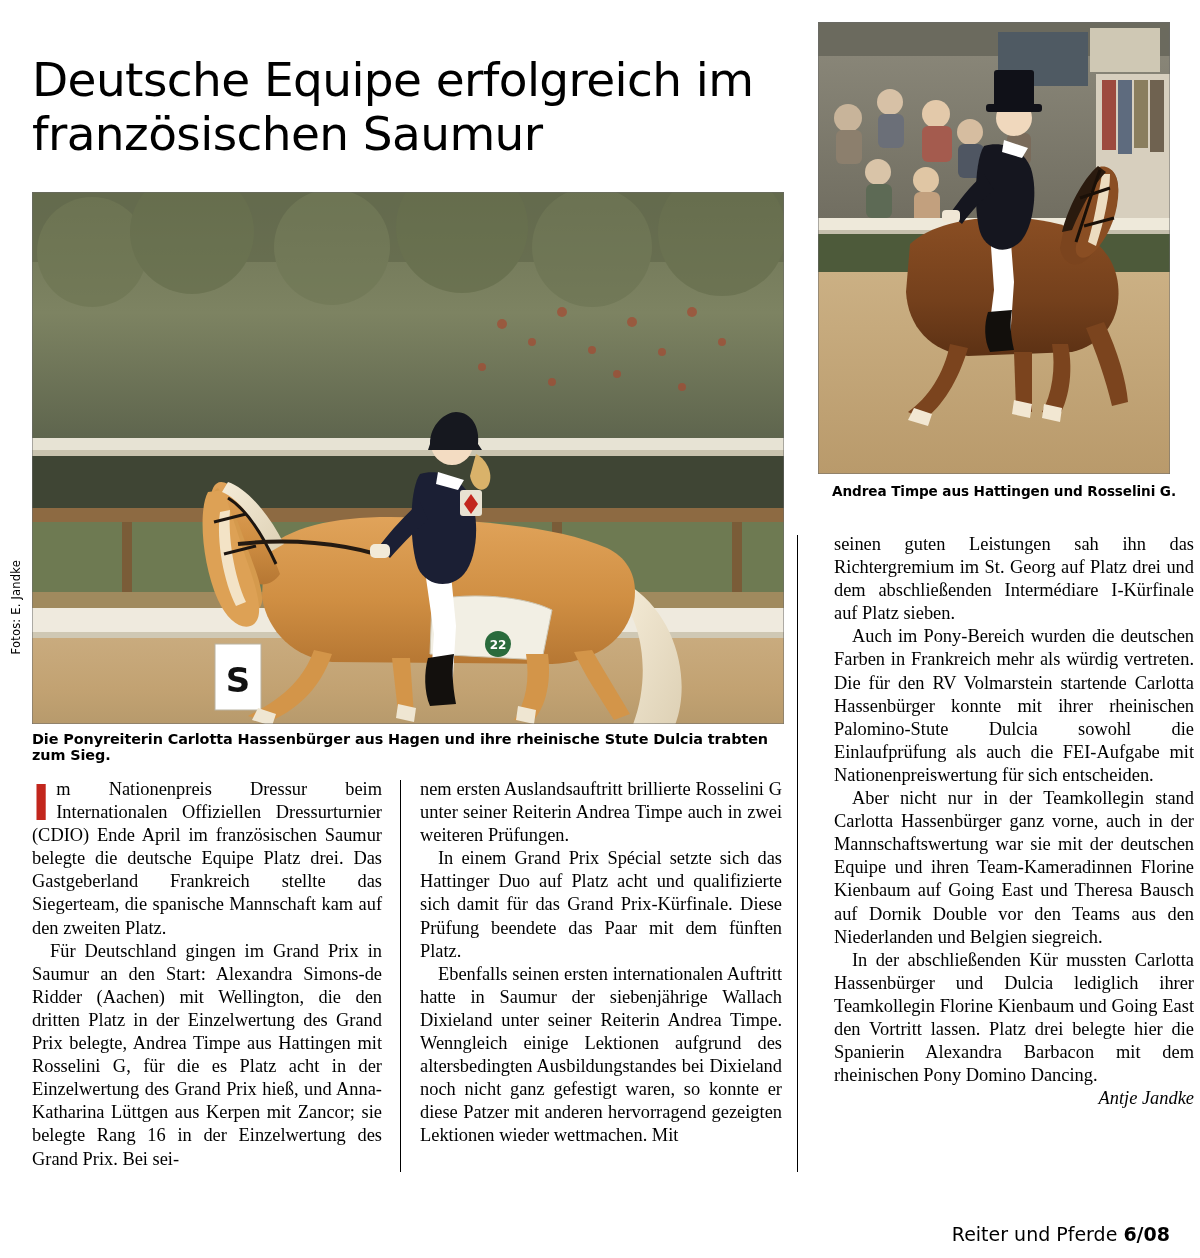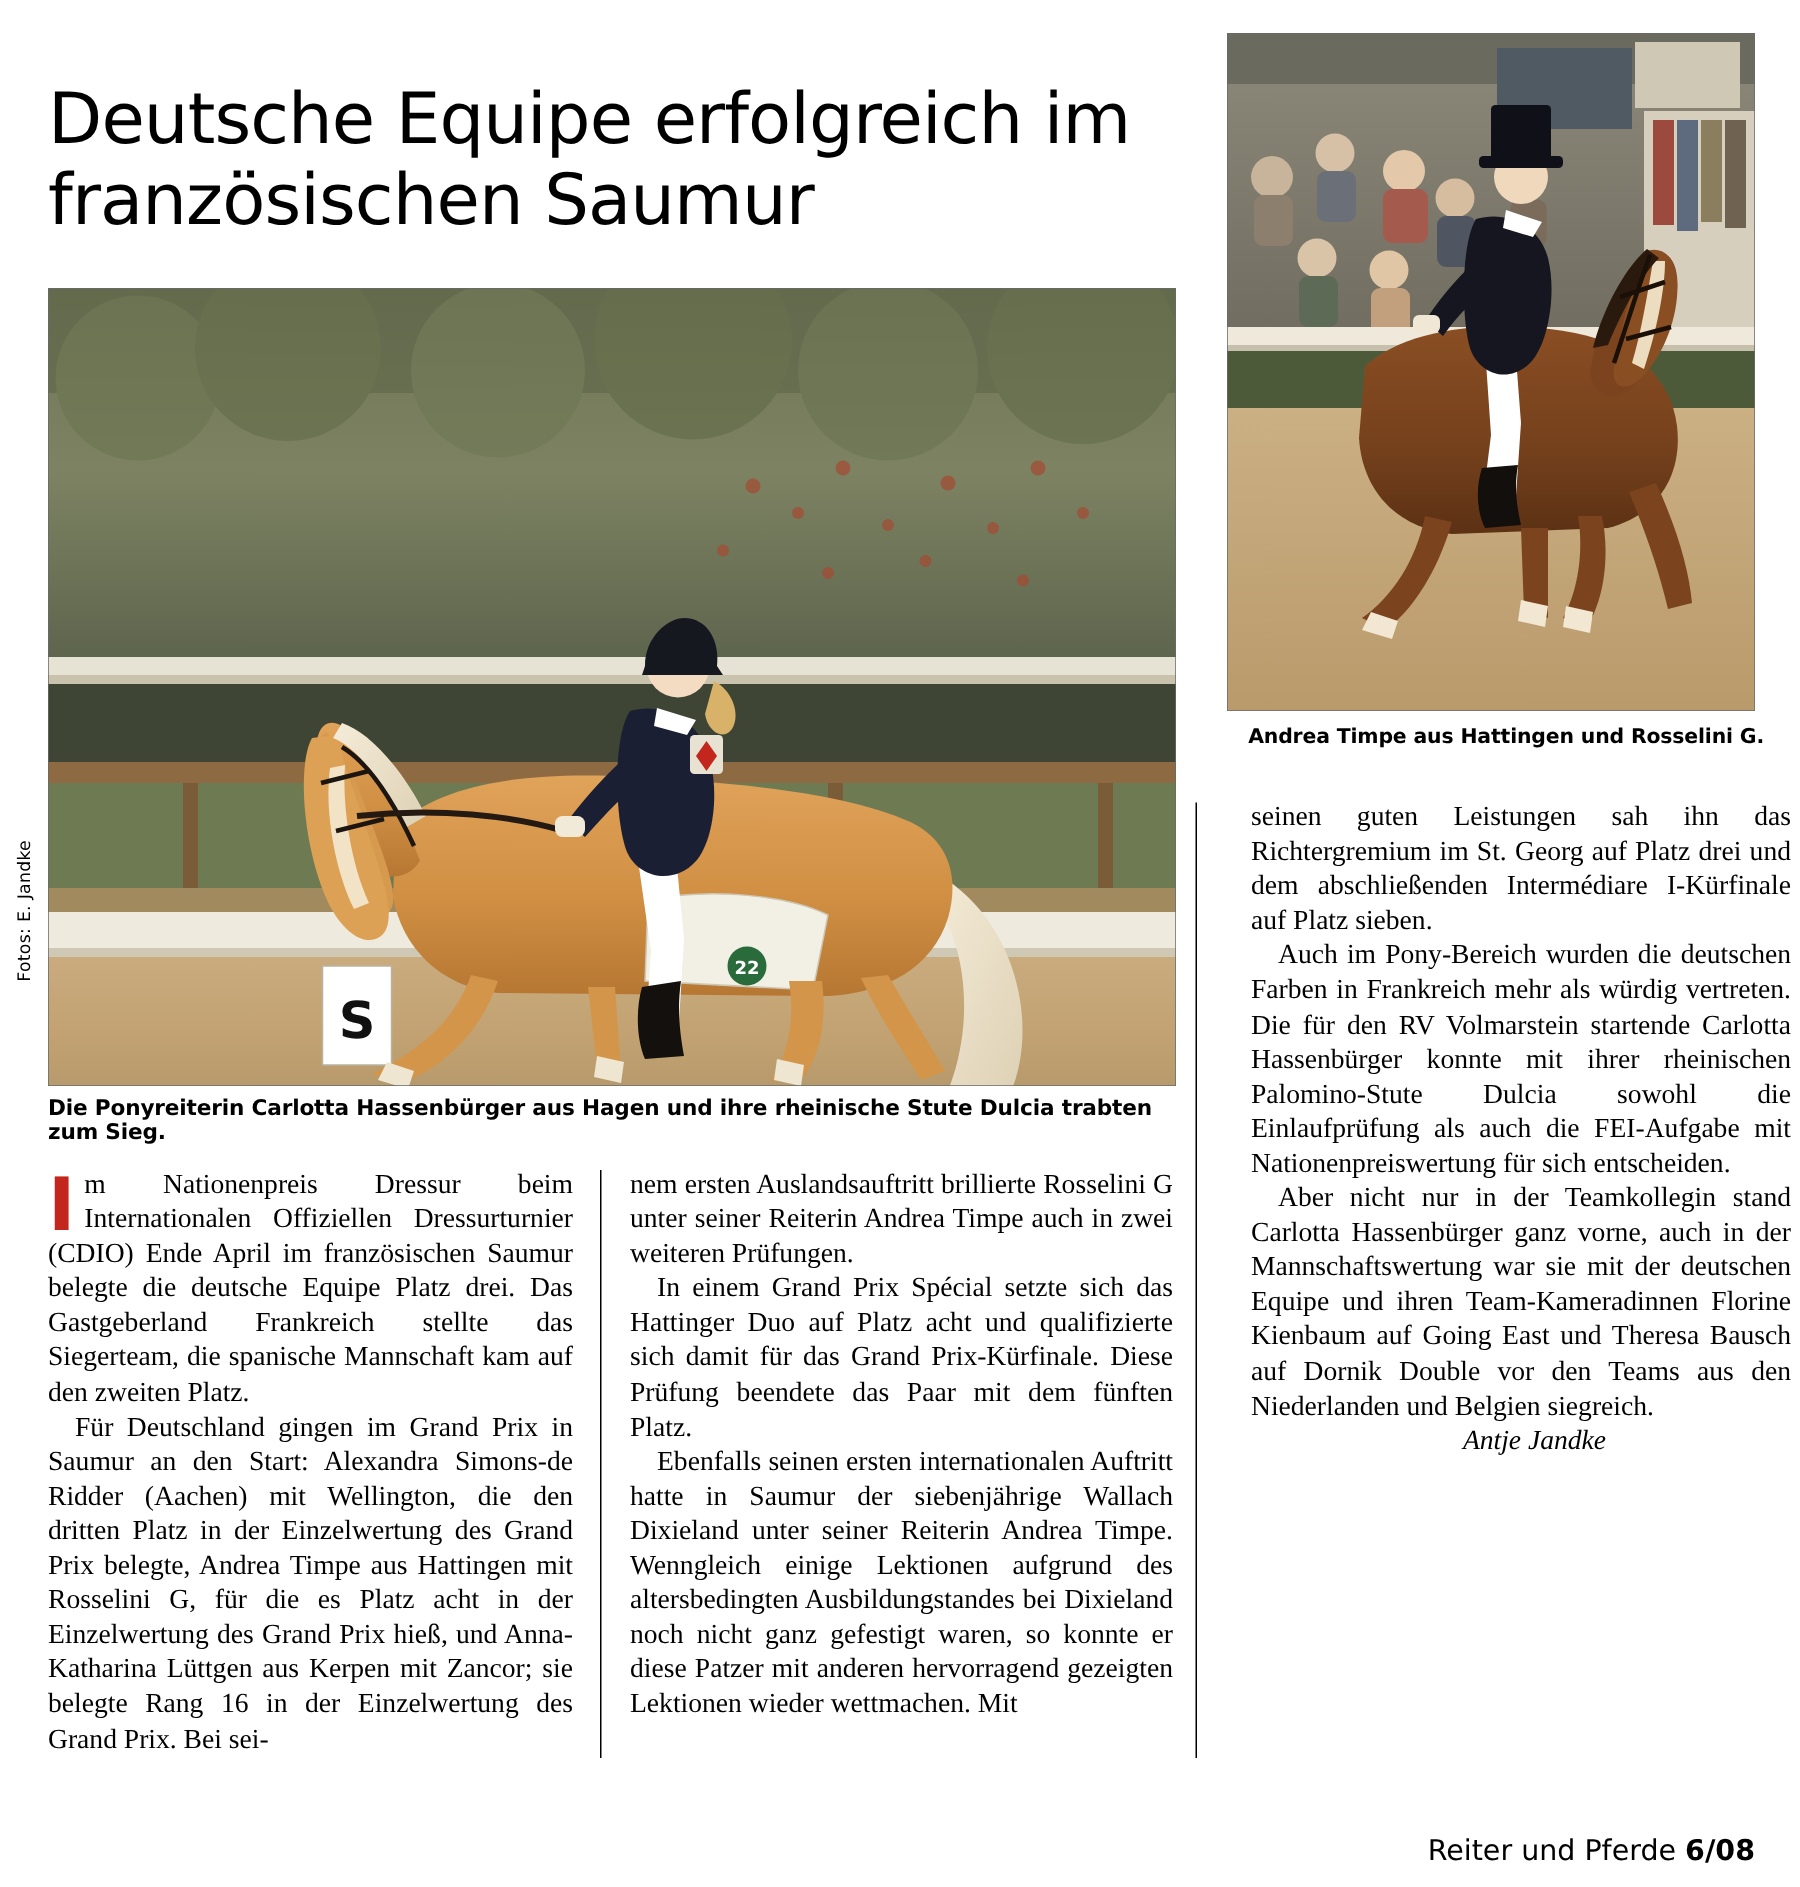--- a/index.html
+++ b/index.html
@@ -123,21 +123,21 @@
     font-family: "DejaVu Sans", sans-serif;
     font-weight: bold;
     font-size: 49px;
     line-height: 0.82;
     color: #c2261d;
     padding: 4px 6px 0 0;
     margin-top: 2px;
   }
 
   .byline {
-    text-align: center;
+    text-align: right;
     font-style: italic;
     text-indent: 0;
     margin-top: 0;
   }
 
   
   .footer {
     position: absolute;
     right: 30px;
     bottom: 13px;
@@ -417,20 +417,21 @@
   <div class="col col2">
     <p class="first">nem ersten Auslandsauftritt brillierte Rosselini G unter seiner Reiterin Andrea Timpe auch in zwei weiteren Prüfungen.</p>
     <p>In einem Grand Prix Spécial setzte sich das Hattinger Duo auf Platz acht und qualifizierte sich damit für das Grand Prix-Kürfinale. Diese Prüfung beendete das Paar mit dem fünften Platz.</p>
     <p>Ebenfalls seinen ersten internationalen Auftritt hatte in Saumur der siebenjährige Wallach Dixieland unter seiner Reiterin Andrea Timpe. Wenngleich einige Lektionen aufgrund des altersbedingten Ausbildungstandes bei Dixieland noch nicht ganz gefestigt waren, so konnte er diese Patzer mit anderen hervorragend gezeigten Lektionen wieder wettmachen. Mit</p>
   </div>
 
   <div class="col col3">
     <p class="first">seinen guten Leistungen sah ihn das Richtergremium im St. Georg auf Platz drei und dem abschließenden Intermédiare I-Kürfinale auf Platz sieben.</p>
     <p>Auch im Pony-Bereich wurden die deutschen Farben in Frankreich mehr als würdig vertreten. Die für den RV Volmarstein startende Carlotta Hassenbürger konnte mit ihrer rheinischen Palomino-Stute Dulcia sowohl die Einlaufprüfung als auch die FEI-Aufgabe mit Nationenpreiswertung für sich entscheiden.</p>
     <p>Aber nicht nur in der Teamkollegin stand Carlotta Hassenbürger ganz vorne, auch in der Mannschaftswertung war sie mit der deutschen Equipe und ihren Team-Kameradinnen Florine Kienbaum auf Going East und Theresa Bausch auf Dornik Double vor den Teams aus den Niederlanden und Belgien siegreich.</p>
+    <p>In der abschließenden Kür mussten Carlotta Hassenbürger und Dulcia lediglich ihrer Teamkollegin Florine Kienbaum und Going East den Vortritt lassen. Platz drei belegte hier die Spanierin Alexandra Barbacon mit dem rheinischen Pony Domino Dancing.</p>
     <p class="byline">Antje Jandke</p>
   </div>
 
   <div class="footer">
     <span class="mag">Reiter und Pferde </span><span class="issue">6/08</span>
   </div>
 
 </div>
 
 </body></html>

